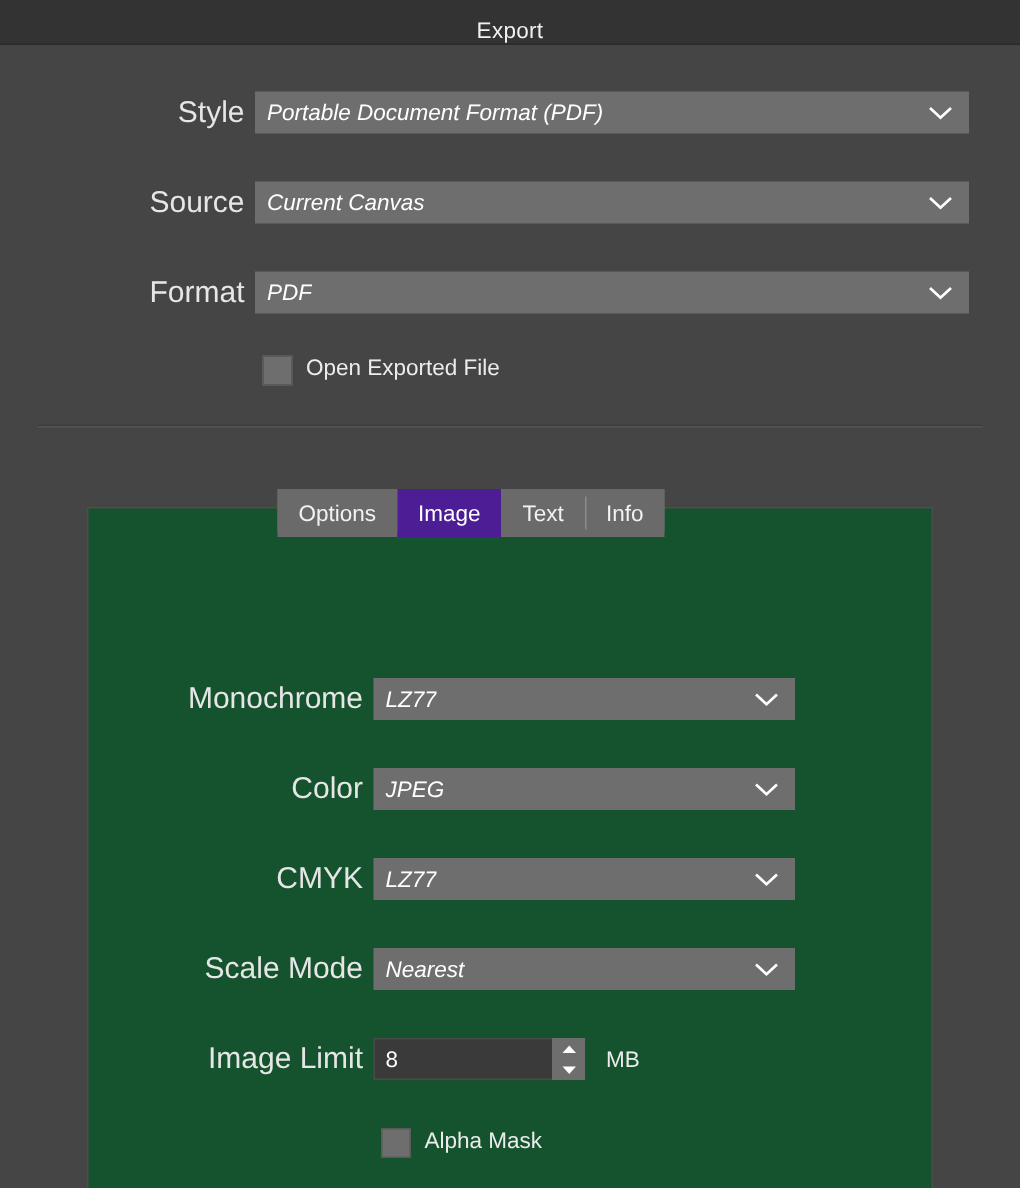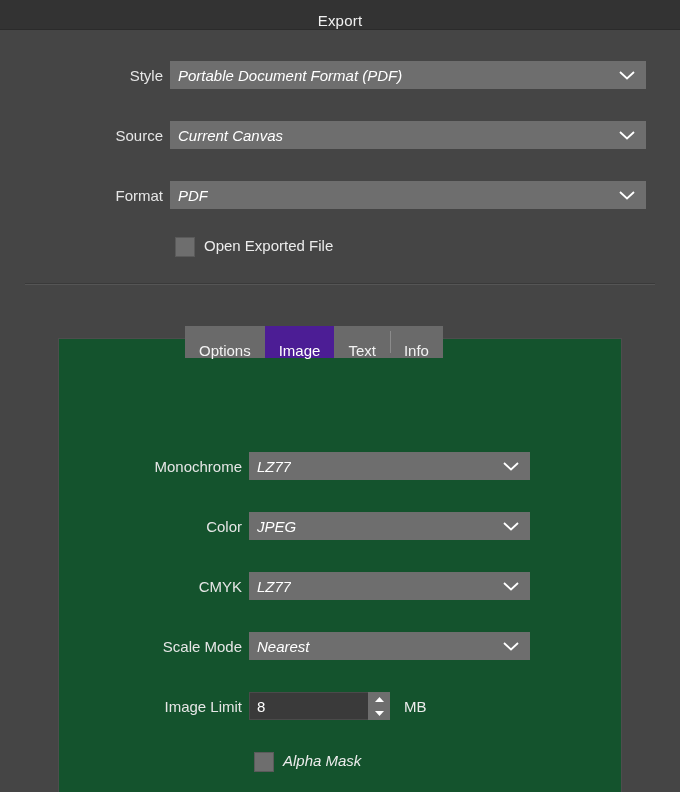--- a/index.html
+++ b/index.html
@@ -33,21 +33,21 @@
     letter-spacing: 0.2px;
   }
 
   
   .form-row {
     display: flex;
     align-items: center;
     height: 28px;
   }
   .row-label {
-    font-size: 15px;
+    font-size: 20px;
     color: #e6e6e6;
     text-align: right;
     white-space: nowrap;
   }
 
   
   .dropdown {
     background: #6e6e6e;
     height: 28px;
     display: flex;
@@ -119,20 +119,21 @@
     position: absolute;
     left: 185px;
     top: 326px;
     display: flex;
     height: 28px;
     background: #6a6a6a;
     z-index: 5;
   }
   .tab {
     display: flex;
+    align-items: center;
     justify-content: center;
     font-size: 15px;
     color: #f2f2f2;
     background: #6a6a6a;
     padding: 16px 14px;
     height: 28px;
     box-sizing: border-box;
     cursor: default;
     position: relative;
   }
@@ -199,21 +200,21 @@
     align-items: center;
     justify-content: center;
     cursor: default;
   }
   .spin-btn svg { display: block; }
   .unit {
     font-size: 15px;
     color: #ececec;
     margin-left: 14px;
   }
-  .alpha-row { margin-left: 195px; margin-top: 17px; font-style: italic; }
+  .alpha-row { margin-left: 195px; margin-top: 17px; }
 </style>
 </head>
 <body>
 
 <div class="titlebar">
   <span class="title">Export</span>
 </div>
 
 <div class="top-section">
 

